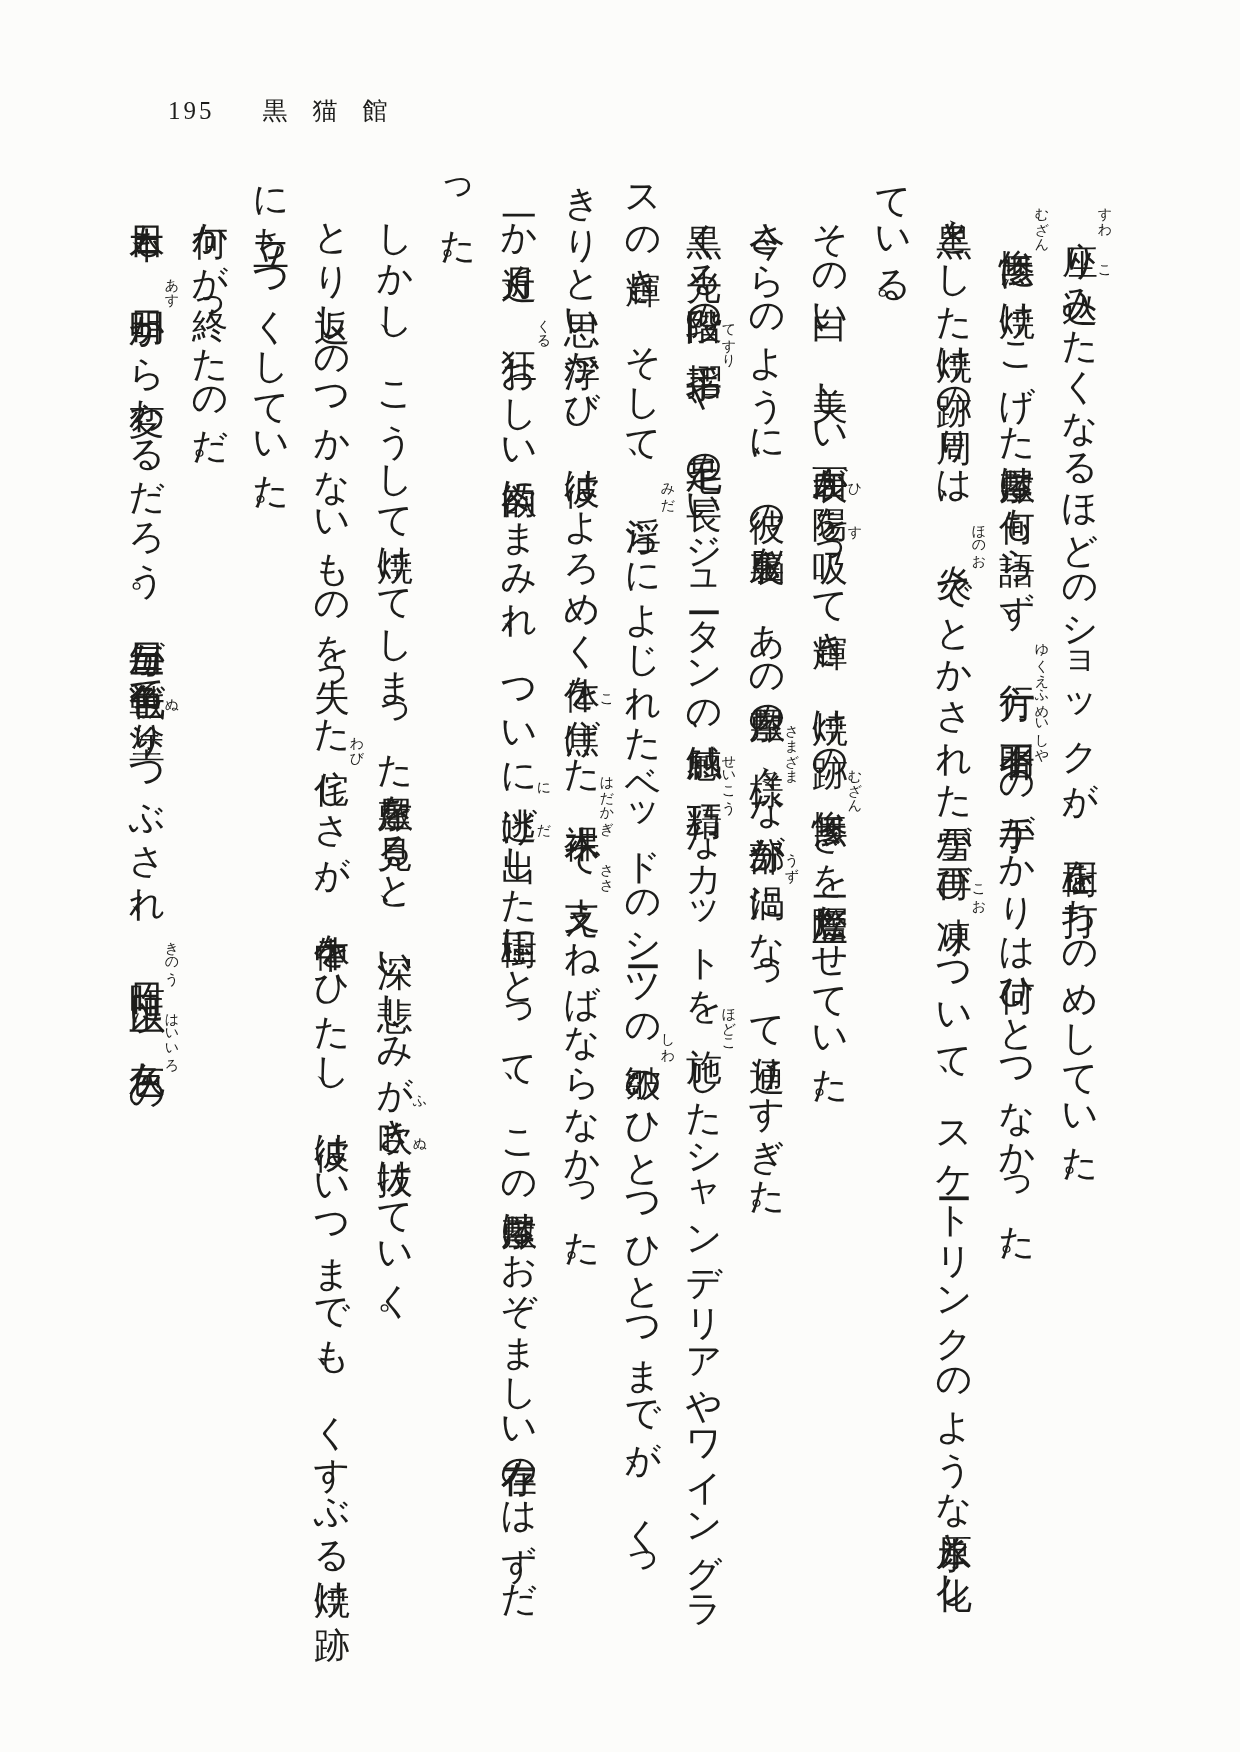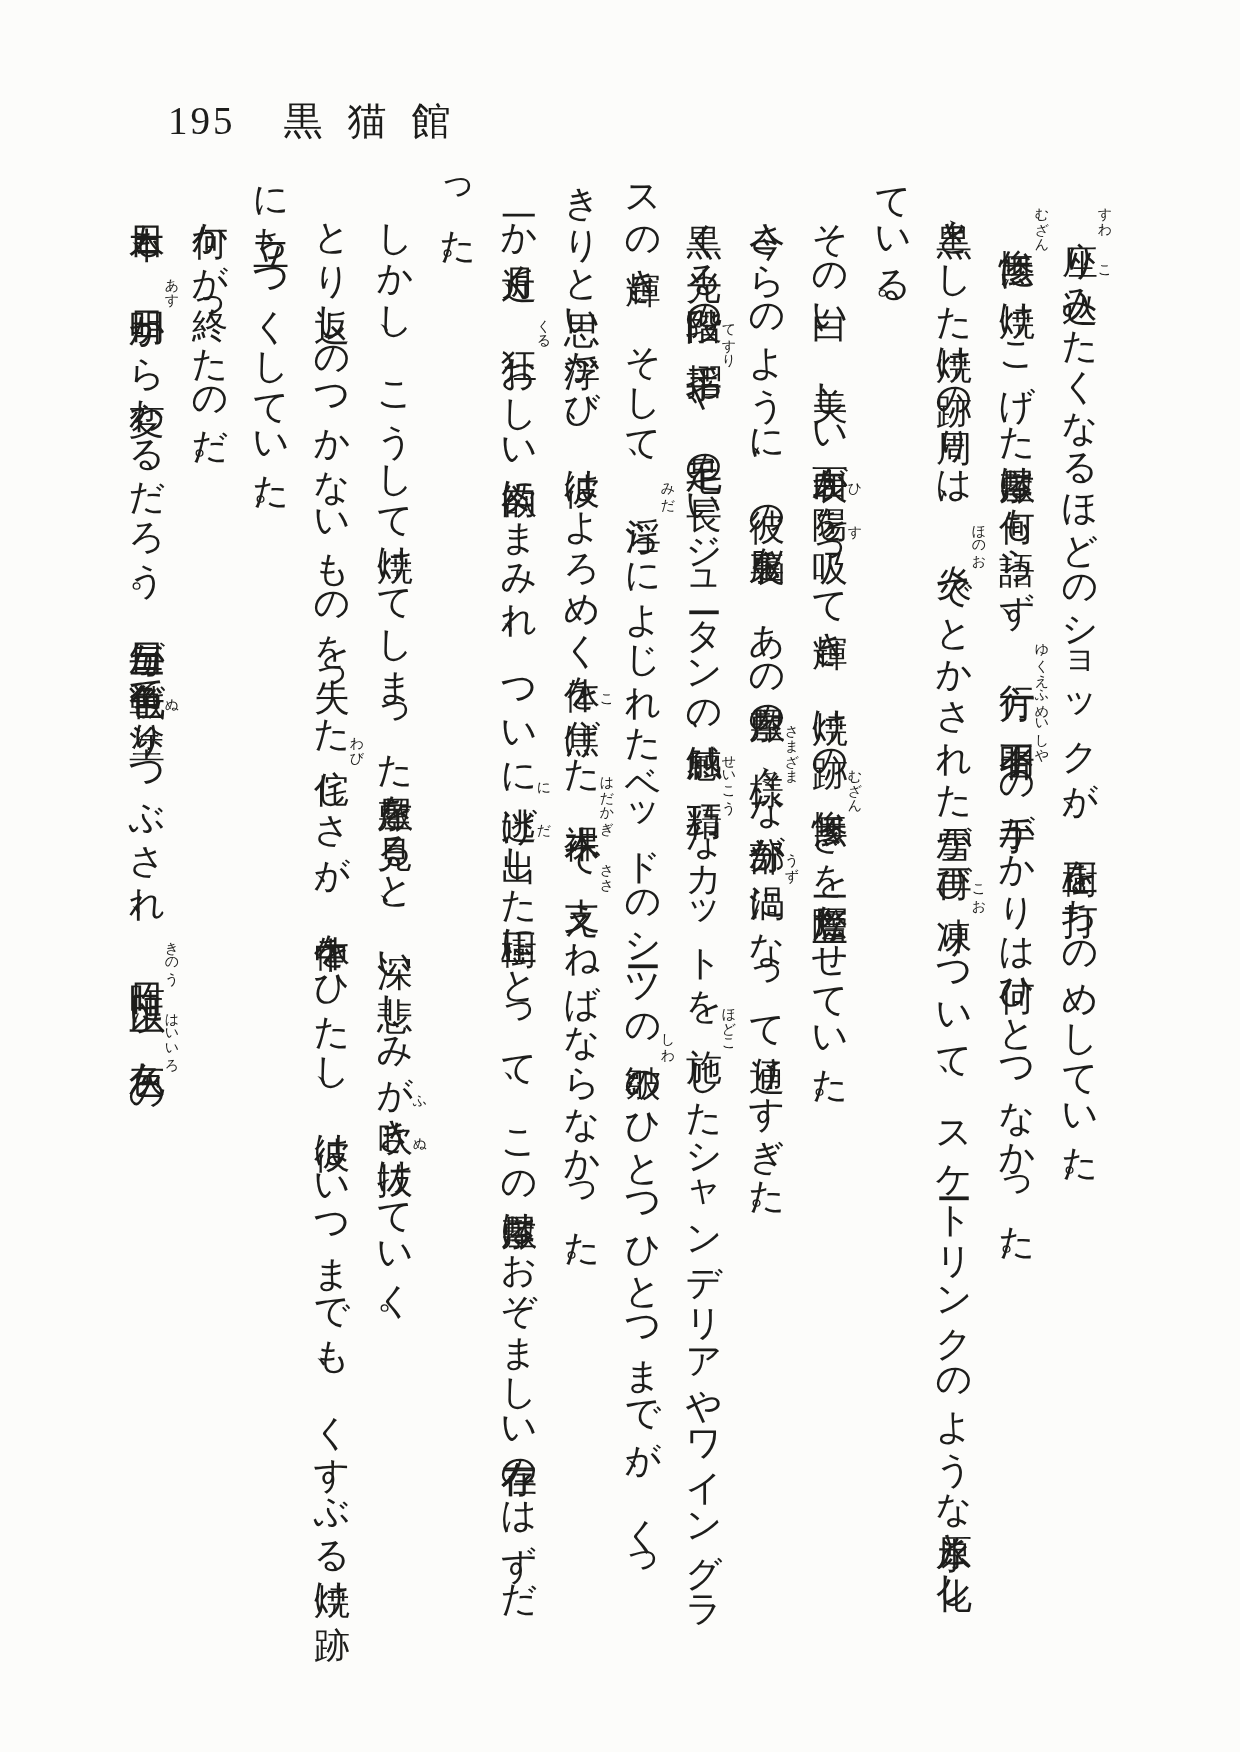--- a/index.html
+++ b/index.html
@@ -11,21 +11,21 @@
     font-family: "Liberation Serif", "DejaVu Serif", serif;
     overflow: hidden;
   }
   .page { position: absolute; inset: 0; }
 
   
   .page-header {
     position: absolute;
     top: 94px;
     left: 168px;
-    font-size: 39px;
+    font-size: 25px;
     white-space: nowrap;
   }
   .page-number { letter-spacing: 3px; }
   .running-title { margin-left: 48px; letter-spacing: 25px; }
 
   
   .text-block {
     position: absolute;
     top: 162px;
     right: 128px;

